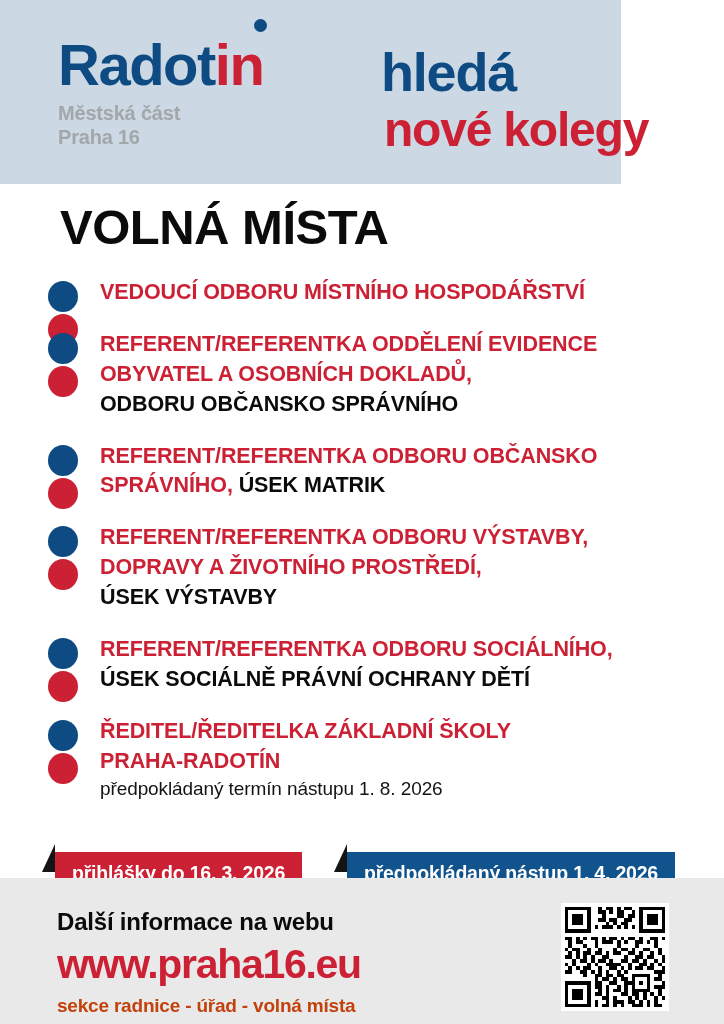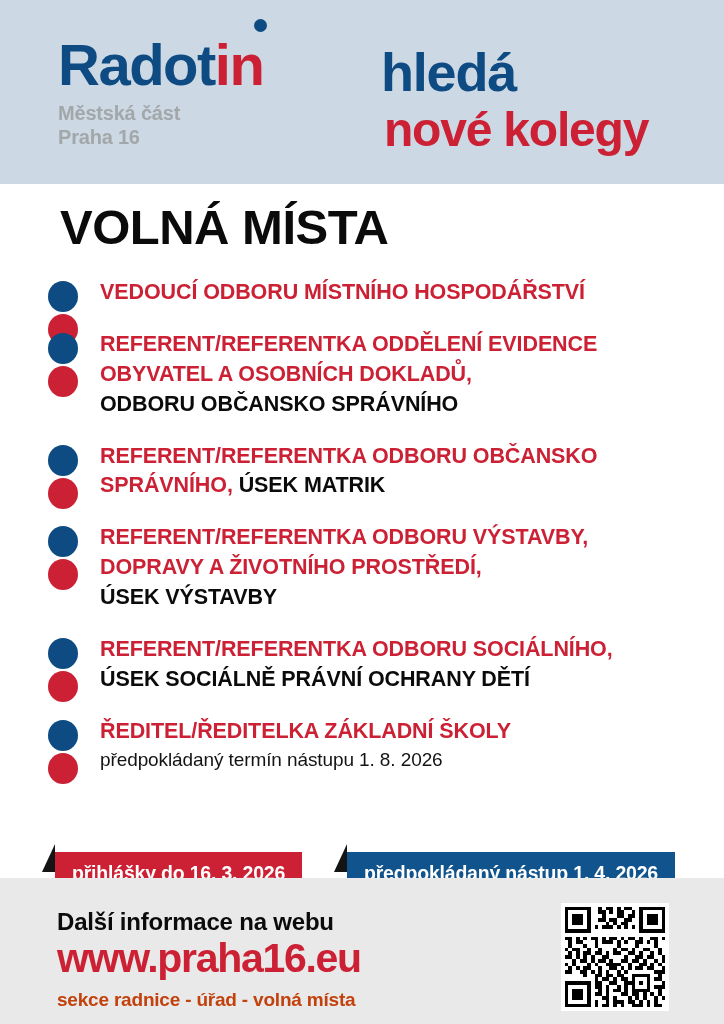--- a/index.html
+++ b/index.html
@@ -23,21 +23,21 @@
     height: 1024px;
     background: #ffffff;
     overflow: hidden;
   }
 
   
   .header-band {
     position: absolute;
     left: 0;
     top: 0;
-    width: 724px;
+    width: 621px;
     height: 184px;
     background: #ccd8e4;
   }
 
   .logo-block {
     position: absolute;
     left: 58px;
     top: 36px;
   }
 
@@ -233,20 +233,21 @@
   }
 
   .footer-lead {
     font-size: 24px;
     font-weight: bold;
     color: #0b0b0b;
     letter-spacing: -0.2px;
   }
 
   .footer-url {
+    margin-top: 6px;
     font-size: 41px;
     font-weight: bold;
     color: #cc2034;
     letter-spacing: -1.3px;
     line-height: 1.1;
   }
 
   .footer-section {
     margin-top: 8px;
     font-size: 19px;
@@ -331,20 +332,21 @@
         </div>
         <div class="job-line"><span class="c-red">REFERENT/REFERENTKA ODBORU SOCIÁLNÍHO,</span></div>
         <div class="job-line"><span class="c-black">ÚSEK SOCIÁLNĚ PRÁVNÍ OCHRANY DĚTÍ</span></div>
       </div>
       <div class="job">
         <div class="bullet">
           <span class="dot dot-blue"></span>
           <span class="dot dot-red"></span>
         </div>
         <div class="job-line"><span class="c-red">ŘEDITEL/ŘEDITELKA ZÁKLADNÍ ŠKOLY</span></div>
+        <div class="job-line"><span class="c-red">PRAHA-RADOTÍN</span></div>
         <div class="job-note">předpokládaný termín nástupu 1. 8. 2026</div>
       </div>
     </div>
 
   <div class="badges">
     <div class="badge badge-deadline">přihlášky do 16. 3. 2026</div>
     <div class="badge badge-start">předpokládaný nástup 1. 4. 2026</div>
   </div>
 
   <div class="footer-band"></div>

